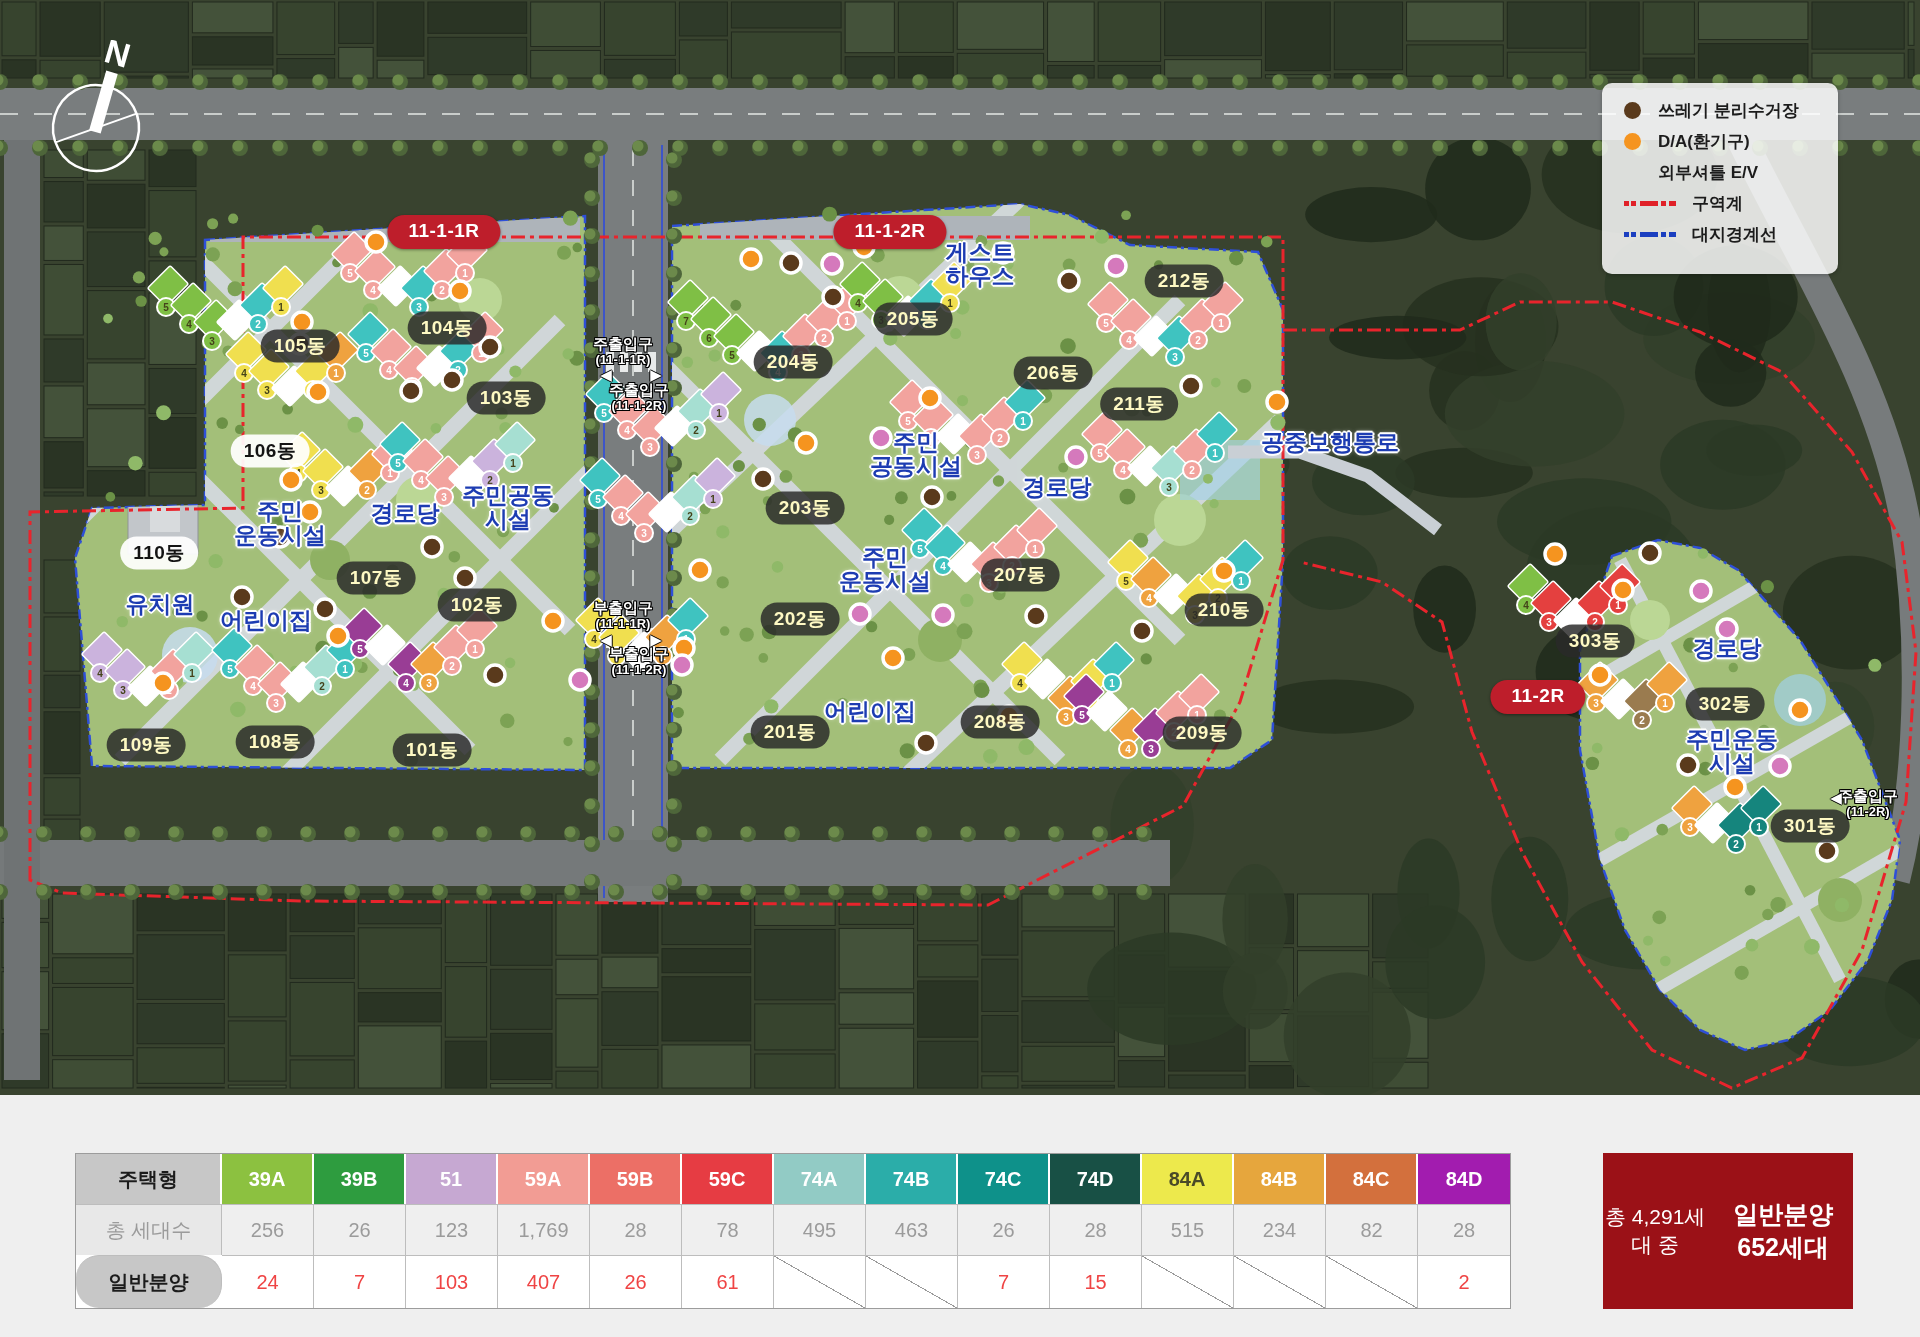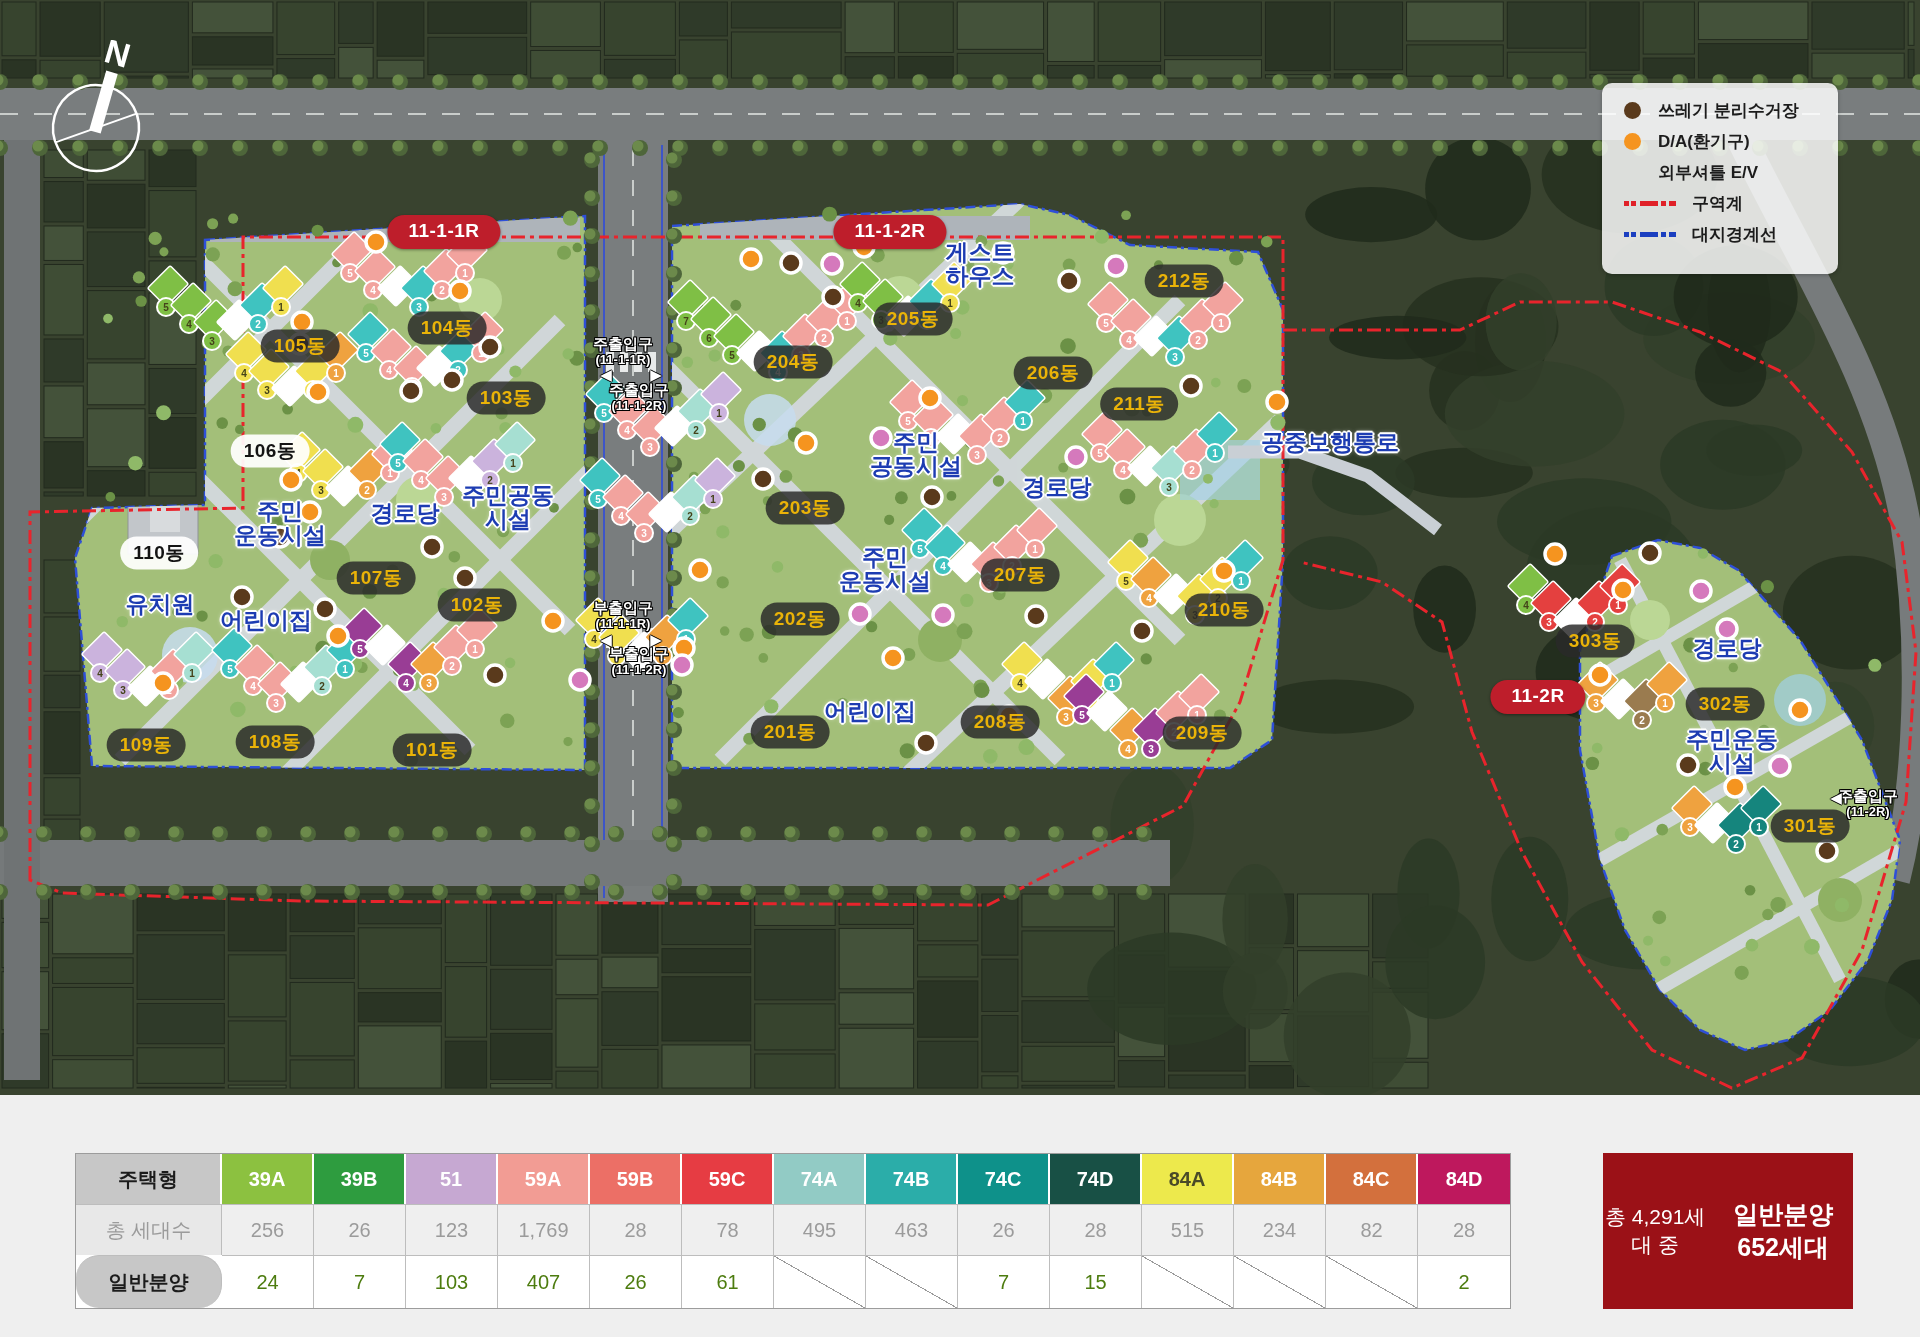--- a/index.html
+++ b/index.html
@@ -1,21 +1,21 @@
 <!DOCTYPE html>
 <html><head>
 <meta charset="utf-8">
 <style>
   html,body{margin:0;padding:0;background:#EFEFEF;}
   body{width:1920px;height:1337px;overflow:hidden;font-family:"Liberation Sans","DejaVu Sans",sans-serif;}
   .stage{position:relative;width:1920px;height:1337px;}
   .map{position:absolute;left:0;top:0;width:1920px;height:1095px;overflow:hidden;background:#39432F;}
   #labels{position:absolute;left:0;top:0;width:1920px;height:1095px;pointer-events:none;}
   #labels>*{position:absolute;transform:translate(-50%,-50%);white-space:nowrap;}
-  .pill{background:rgba(42,42,42,.84);color:#eab308;font-weight:700;font-size:19px;padding:3px 13px 4px;border-radius:17px;letter-spacing:.5px;}
+  .pill{background:rgba(42,42,42,.84);color:#fef9c3;font-weight:700;font-size:19px;padding:3px 13px 4px;border-radius:17px;letter-spacing:.5px;}
   .pill.light{background:rgba(255,255,255,.93);color:#141414;}
   .zone{background:#BE1E2B;color:#fff;font-weight:700;font-size:19px;padding:5px 21px 7px;border-radius:22px;box-shadow:0 1px 3px rgba(0,0,0,.4);letter-spacing:.5px;}
   .fac{color:#1D3CB2;font-weight:800;font-size:23px;line-height:1.04;text-align:center;
        text-shadow:-2px 0 #fff,2px 0 #fff,0 -2px #fff,0 2px #fff,-1px -1px #fff,1px -1px #fff,-1px 1px #fff,1px 1px #fff,0 0 5px #fff;}
   .ent{color:#fff;font-weight:800;font-size:15px;line-height:1.12;text-align:center;
        text-shadow:-1px 0 #000,1px 0 #000,0 -1px #000,0 1px #000,1px 1px #000,-1px -1px #000,1px -1px #000,-1px 1px #000;}
   .ent .sub{font-size:13px;font-weight:700;}
   .arw{color:#fff;font-size:15px;text-shadow:-1px 0 #000,1px 0 #000,0 -1px #000,0 1px #000;}
   .legend{position:absolute;left:1602px;top:83px;width:236px;height:179px;background:rgba(255,255,255,.84);
           border-radius:10px;padding:12px 0 0 0;box-shadow:0 1px 4px rgba(0,0,0,.25);}
@@ -26,21 +26,21 @@
   .lg-line-ic{width:62px;margin-right:6px;}
   .compass{position:absolute;left:34px;top:40px;}
   .bottom{position:absolute;left:0;top:1121px;width:1920px;height:310px;background:#EFEFEF;}
   .htable{position:absolute;left:75px;top:32px;display:flex;border:1px solid #9C9C9C;background:#fff;}
   .col{display:flex;flex-direction:column;width:92px;}
   .col.lab{width:146px;}
   .cell{box-sizing:border-box;display:flex;align-items:center;justify-content:center;font-size:20px;}
   .h{height:50px;color:#fff;font-weight:700;border-right:2px solid #fff;}
   .col:last-child .h{border-right:none;}
   .t{height:51px;background:#EFEFEF;color:#9B9B9B;border-right:1px solid #BDBDBD;border-top:1px solid #BDBDBD;}
-  .s{height:53px;background:#fff;color:#4d7c0f;border-right:1px solid #BDBDBD;border-top:1px solid #BDBDBD;}
+  .s{height:53px;background:#fff;color:#ef4444;border-right:1px solid #BDBDBD;border-top:1px solid #BDBDBD;}
   .col:last-child .t,.col:last-child .s{border-right:none;}
   .lab .h{background:#C7C7C7;color:#1c1c1c;}
   .lab .t{background:#E8E8E8;color:#9B9B9B;}
   .lab .s{background:#C7C7C7;color:#1c1c1c;font-weight:700;border-radius:23px;}
   .diag{background-image:linear-gradient(to top right,transparent 49.4%,#9a9a9a 49.4%,#9a9a9a 50.6%,transparent 50.6%);}
   .summary{position:absolute;left:1603px;top:32px;width:250px;height:156px;background:#9B1117;color:#fff;
            display:flex;flex-direction:row;align-items:center;justify-content:center;gap:6px;text-align:center;}
   .summary .l1{font-size:21px;}
   .summary .l2{font-size:25px;font-weight:800;}
 </style>
@@ -1604,21 +1604,21 @@
             <div class="cell h" style="background: rgb(230, 166, 61);">84B</div>
             <div class="cell t">234</div>
             <div class="cell s diag"></div>
           </div>
           <div class="col">
             <div class="cell h" style="background: rgb(211, 112, 61);">84C</div>
             <div class="cell t">82</div>
             <div class="cell s diag"></div>
           </div>
           <div class="col">
-            <div class="cell h" style="background: #be185d;">84D</div>
+            <div class="cell h" style="background: #a21caf;">84D</div>
             <div class="cell t">28</div>
             <div class="cell s">2</div>
           </div>
         </div>
     </div>
     <div class="summary">
       <div class="l1">총 4,291세대 중</div>
       <div class="l2">일반분양 652세대</div>
     </div>
   </div>

